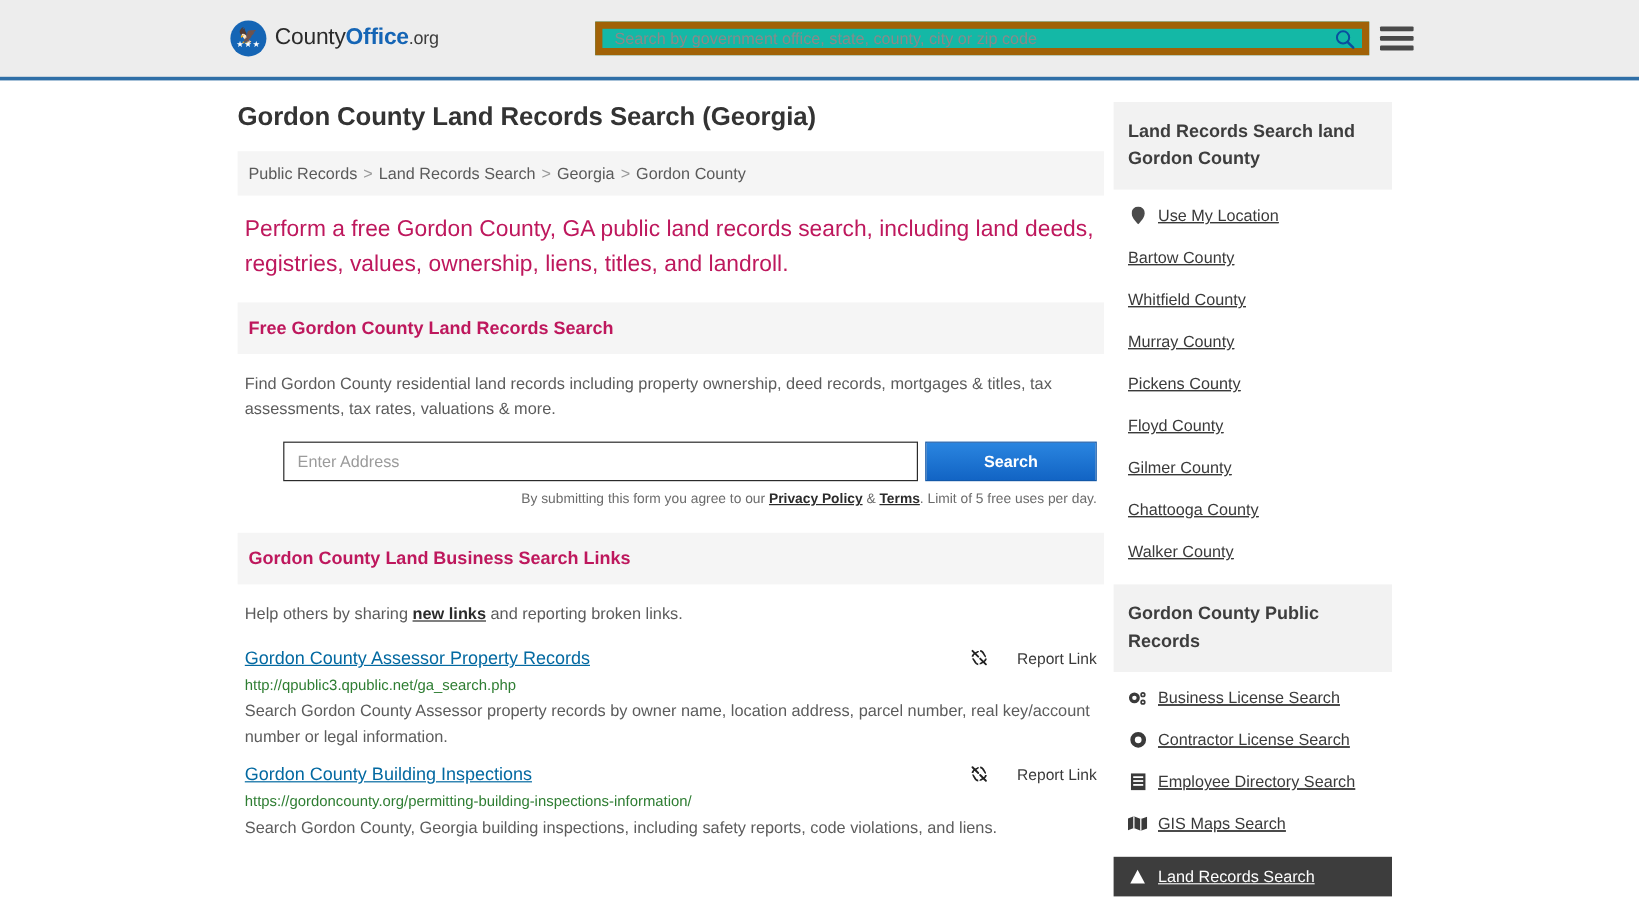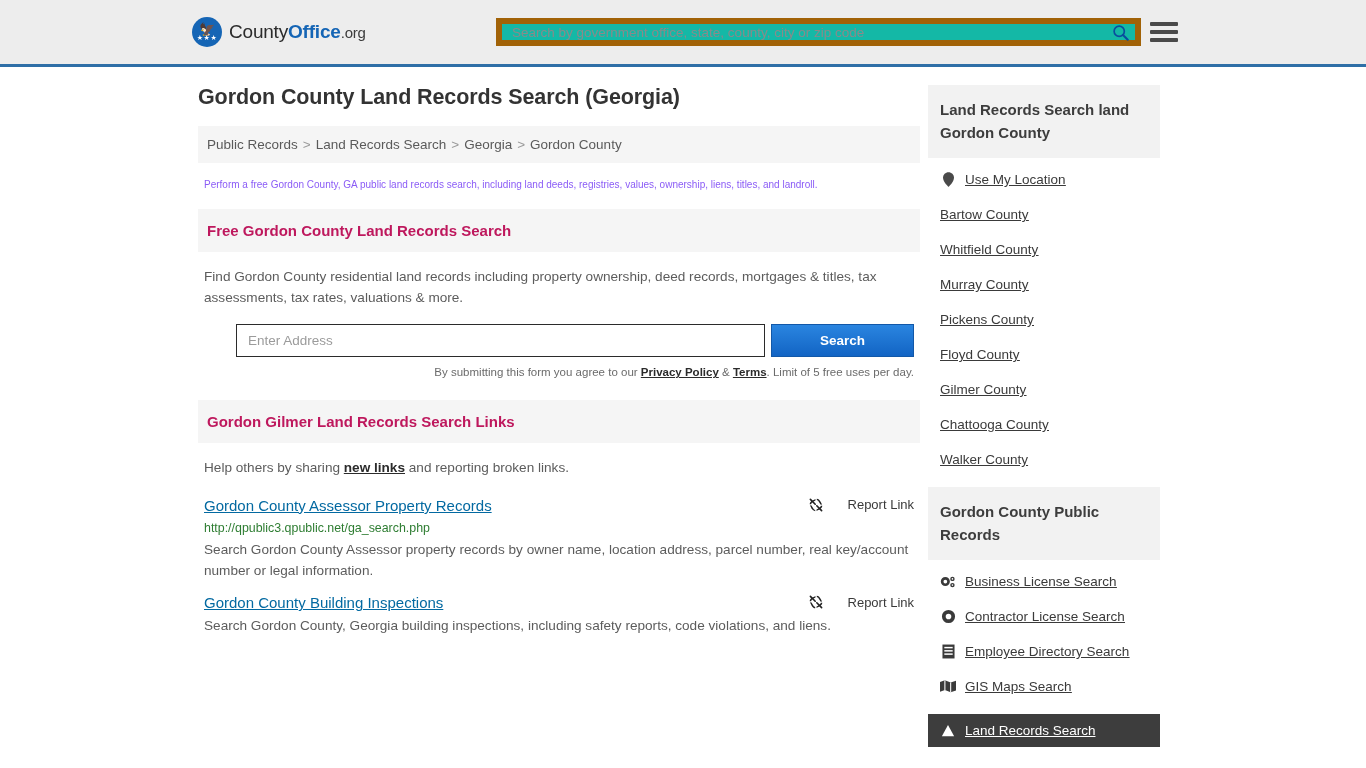--- a/index.html
+++ b/index.html
@@ -101,22 +101,22 @@
   .breadcrumb {
     background: #f5f5f5;
     padding: 11px 9px;
     font-size: 13.5px;
     color: #5a5a5a;
   }
   .breadcrumb a { color: #5a5a5a; text-decoration: none; }
   .breadcrumb .sep { color: #9a9a9a; margin: 0 5px; }
 
   .intro {
-    font-size: 10px;
-    color: #8b5cf6;
+    font-size: 19px;
+    color: #be185d;
     line-height: 1.55;
     padding: 14px 6px 16px 6px;
   }
 
   .sec-head {
     background: #f5f5f5;
     padding: 13px 9px;
     font-size: 15px;
     font-weight: bold;
     color: #be185d;
@@ -284,21 +284,21 @@
     <div class="addr-form">
       <input type="text" placeholder="Enter Address" style="">
       <button>Search</button>
     </div>
 
     <div class="form-note">
       <span>By submitting this form you agree to our </span><a>Privacy Policy</a><span> &amp; </span><a>Terms</a><span>. Limit of 5 free uses per day.</span>
     </div>
 
     <div style="margin-top:22px;">
-      <div class="sec-head">Gordon Gilmer Land Records Search Links</div>
+      <div class="sec-head">Gordon County Land Business Search Links</div>
       <div class="sec-body">
         <p><span>Help others by sharing </span><a>new links</a><span> and reporting broken links.</span></p>
       </div>
     </div>
 
     <div class="results">
 
       <div class="result">
         <div class="result-top">
           <a class="result-title">Gordon County Assessor Property Records</a>
@@ -325,20 +325,21 @@
             <svg width="16" height="16" viewBox="0 0 20 20">
               <path d="M3 3 L9 9 M11 11 L17 17" stroke="#222" stroke-width="2" stroke-linecap="round" fill="none"></path>
               <path d="M3 9 C3 5, 9 5, 9 3" stroke="#222" stroke-width="1.8" fill="none"></path>
               <path d="M17 11 C17 15, 11 15, 11 17" stroke="#222" stroke-width="1.8" fill="none"></path>
               <path d="M9 17 C5 17, 5 11, 3 11" stroke="#222" stroke-width="1.8" fill="none"></path>
               <path d="M11 3 C15 3, 15 9, 17 9" stroke="#222" stroke-width="1.8" fill="none"></path>
             </svg>
             <span>Report Link</span>
           </div>
         </div>
+        <div class="result-url">https://gordoncounty.org/permitting-building-inspections-information/</div>
         <div class="result-desc">Search Gordon County, Georgia building inspections, including safety reports, code violations, and liens.</div>
       </div>
 
     </div>
   </div>
 
   <div class="side-col">
 
     <div class="card">
       <div class="card-head">Land Records Search land Gordon County</div>

